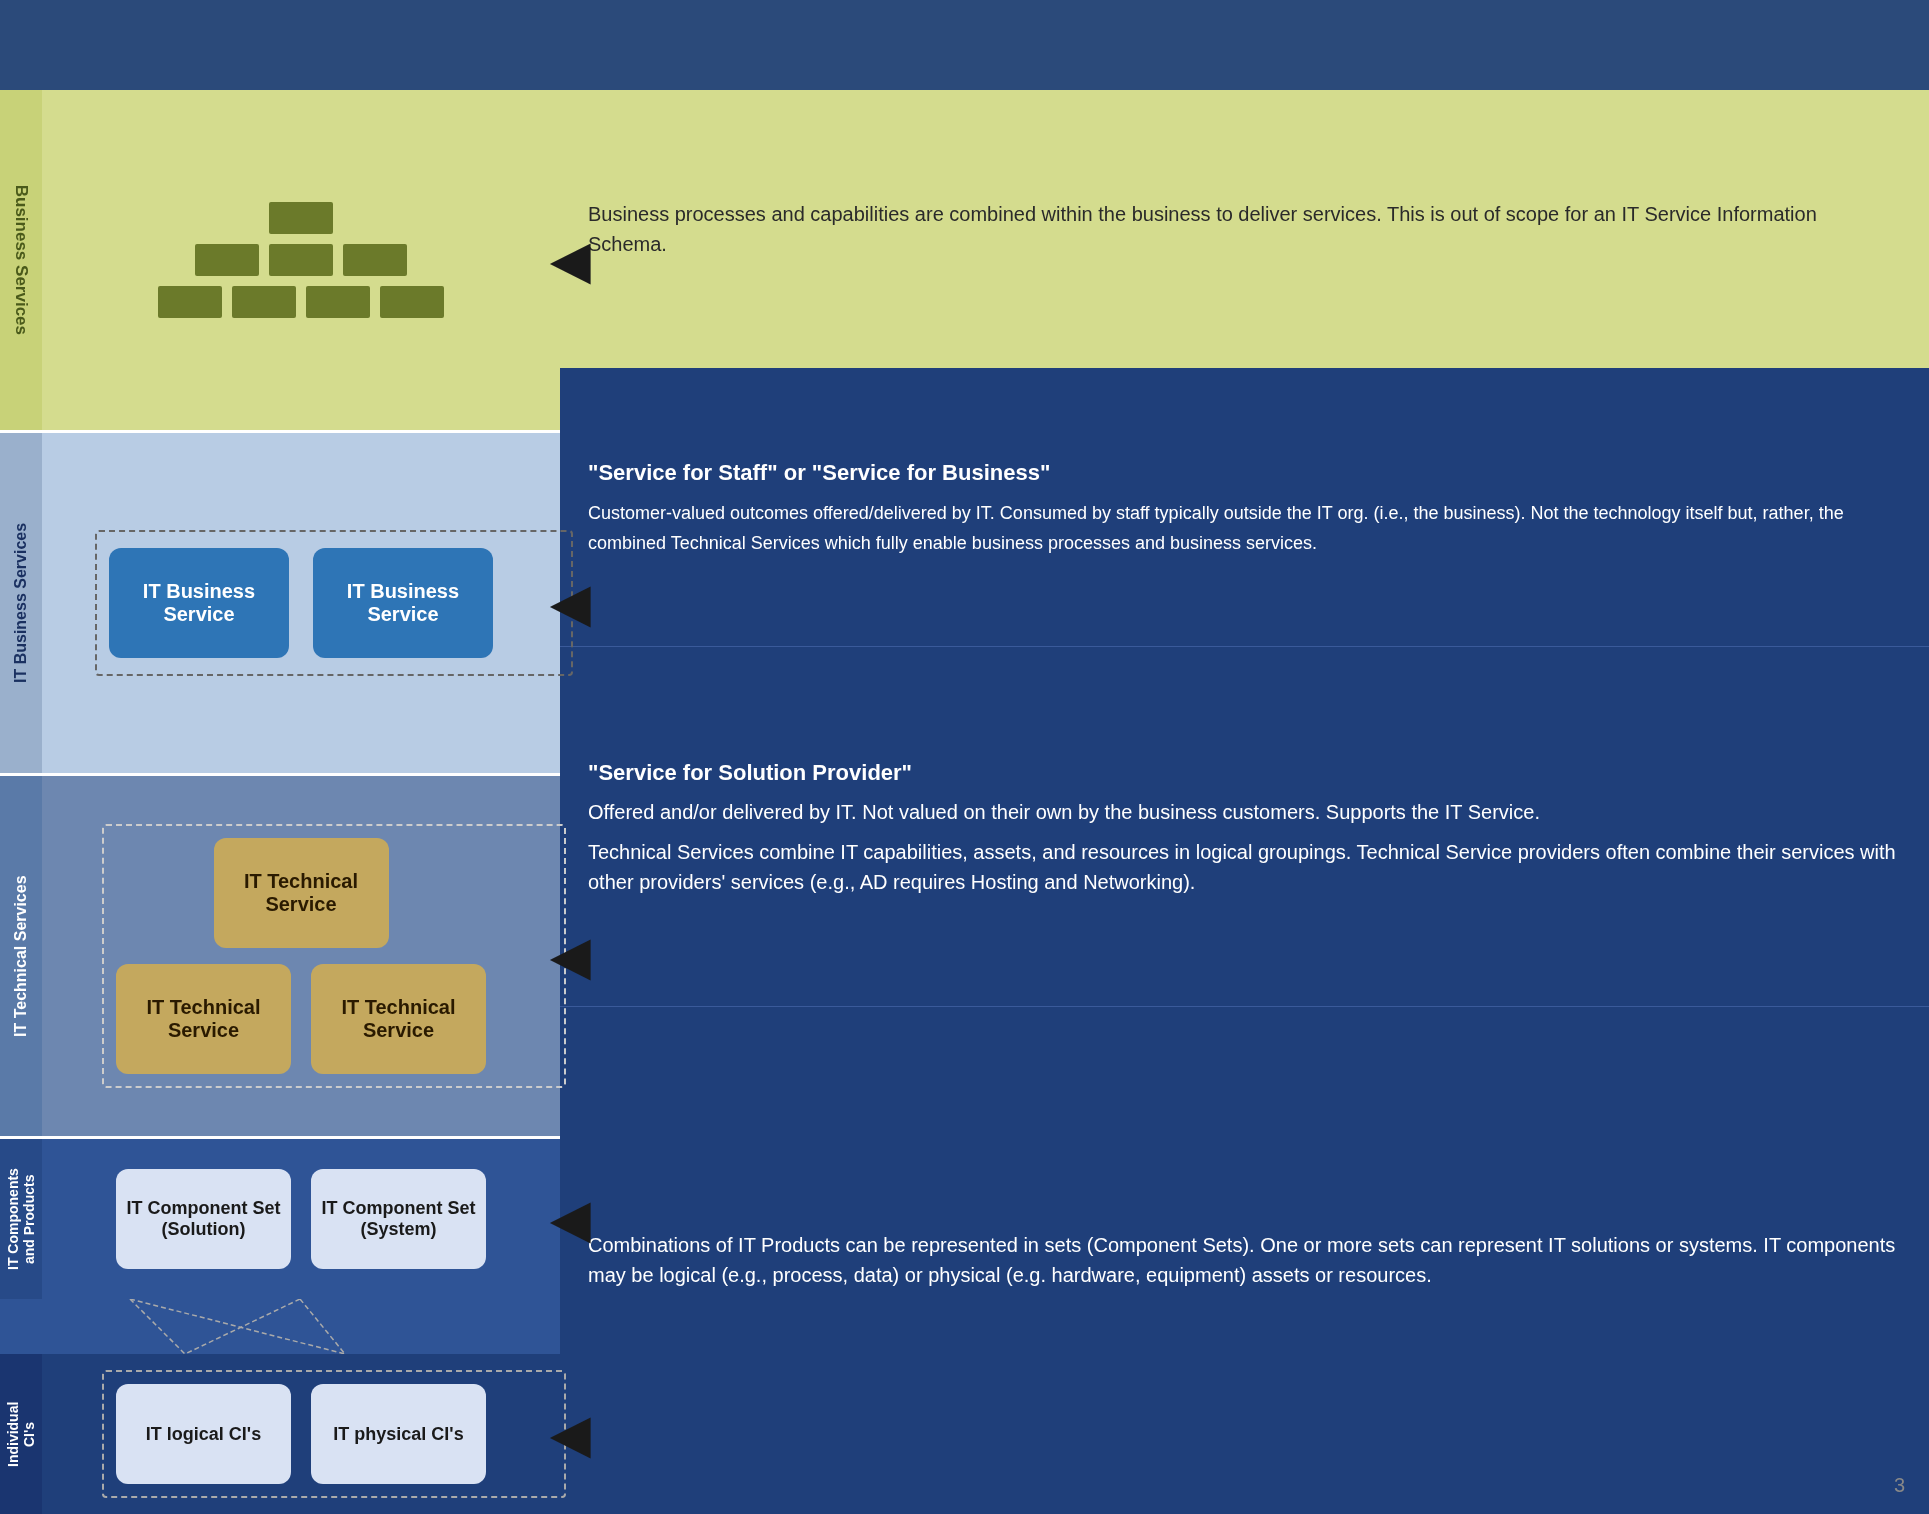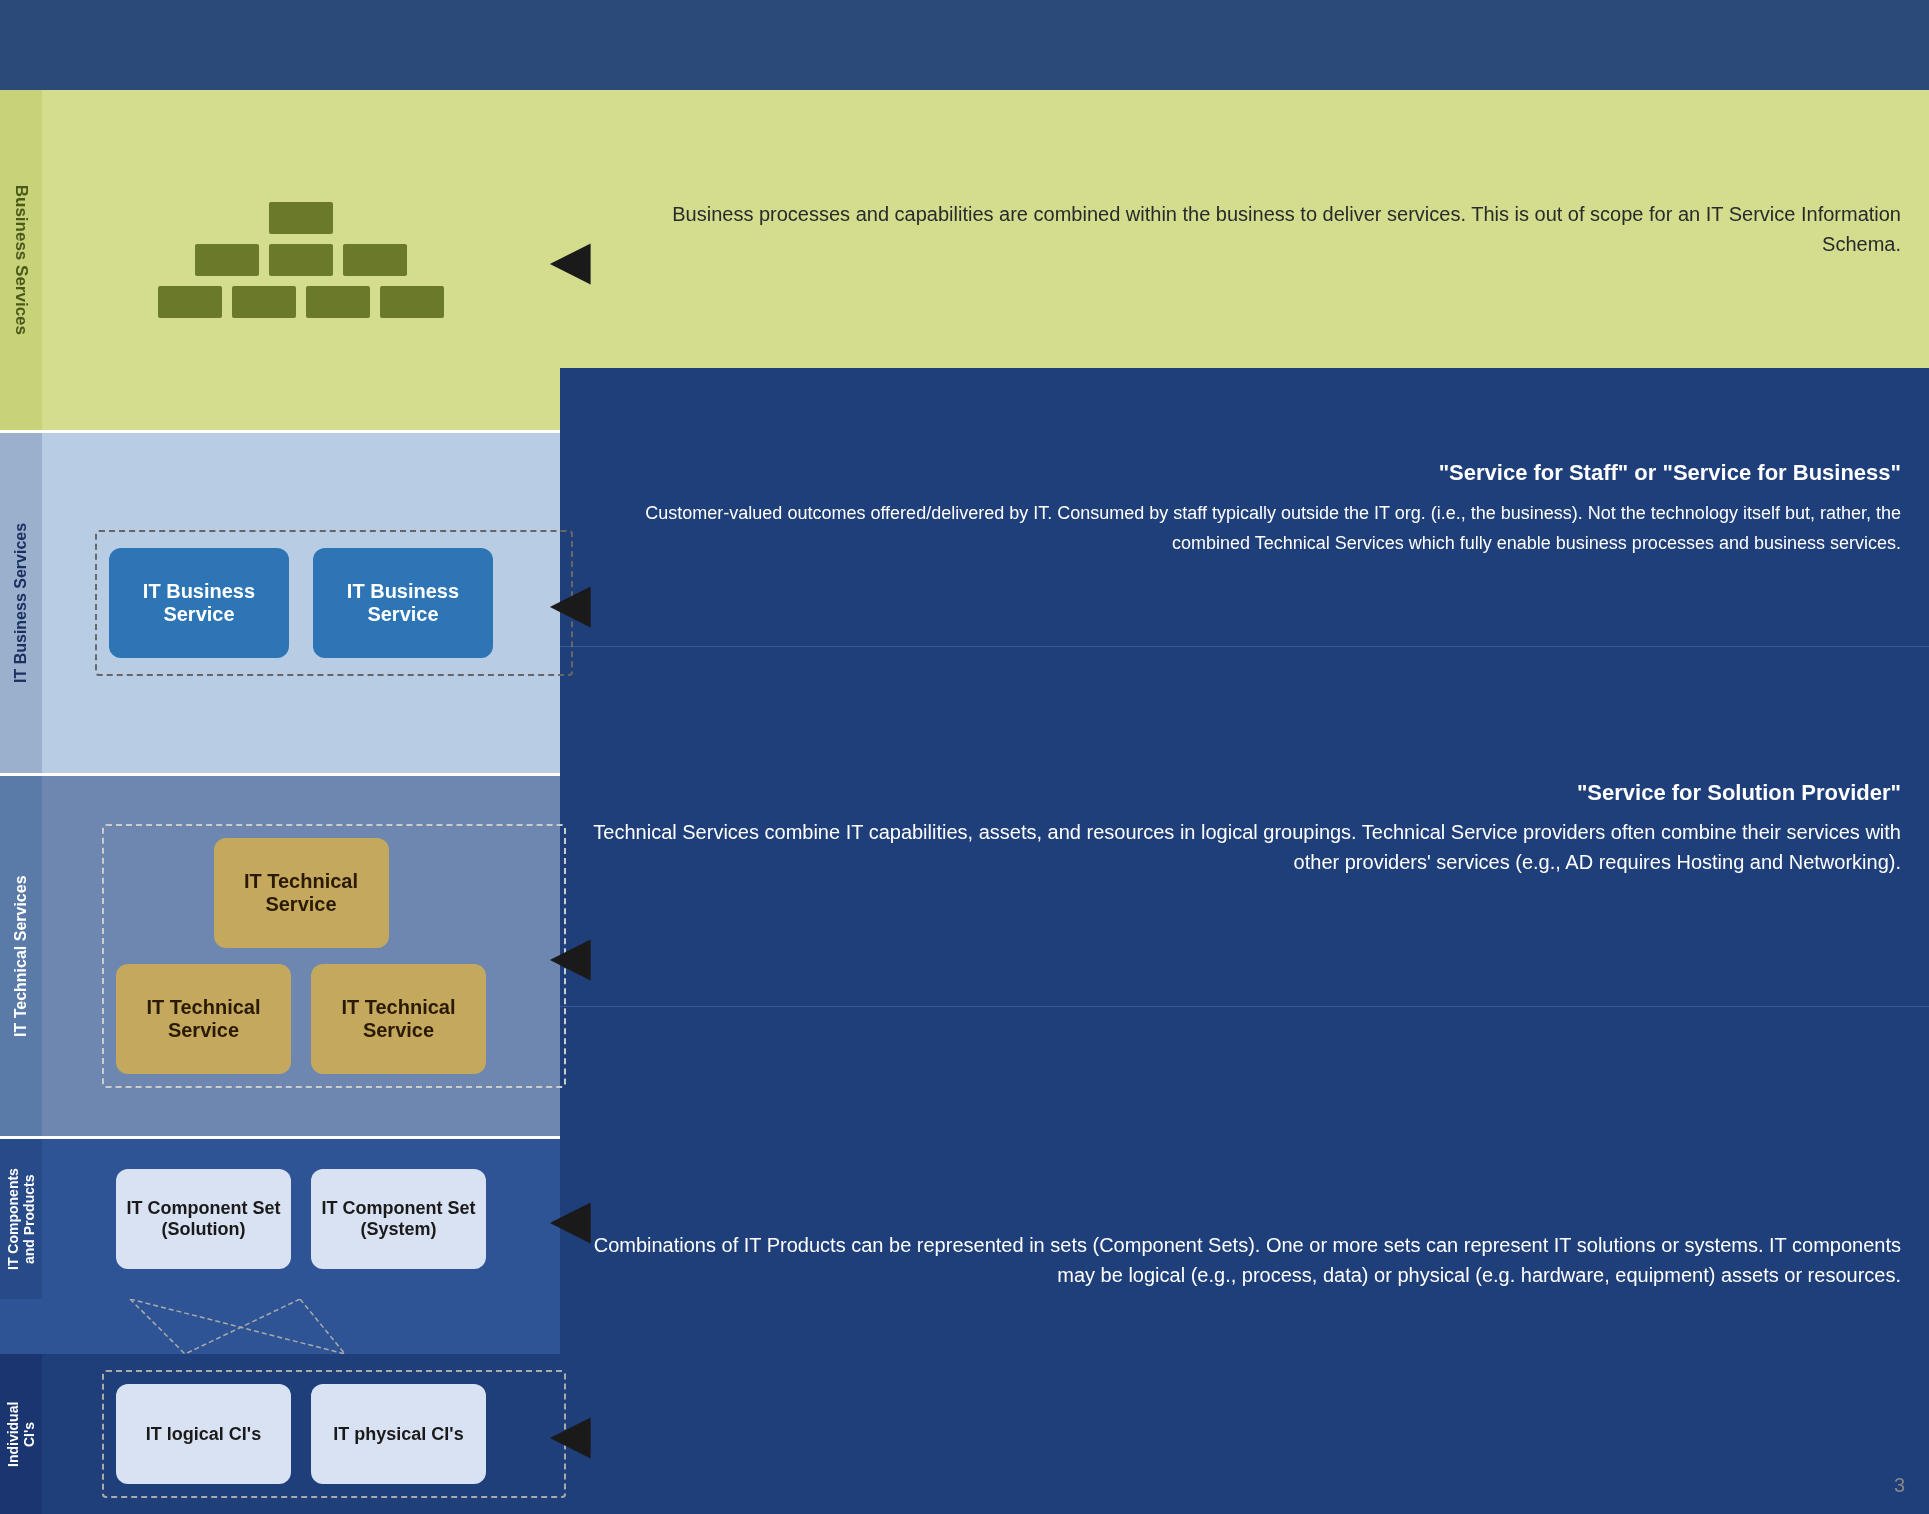--- a/index.html
+++ b/index.html
@@ -122,21 +122,20 @@
       padding: 24px 28px;
       font-size: 20px;
       line-height: 1.5;
       color: #1a1a1a;
       display: flex;
       align-items: center;
     }
 
     .right-section-text {
       width: 100%;
-      text-align: right;
     }
 
     .right-business {
       background: #d4dc8e;
       min-height: 270px;
     }
 
     .right-it-business {
       background: #1f3f7a;
       color: #fff;
@@ -462,20 +461,21 @@
     <div class="right-section right-it-business" style="min-height:200px;">
       <div class="right-section-text">
         <span class="bold-title" style="font-size:22px;font-weight:bold;color:#fff;">"Service for Staff" or "Service for Business"</span>
         <span style="font-size:18px;color:#fff;">Customer-valued outcomes offered/delivered by IT.  Consumed by staff typically outside the IT org. (i.e., the business).  Not the technology itself but, rather, the combined Technical Services which fully enable business processes and business services.</span>
       </div>
     </div>
 
     <div class="right-section right-it-technical" style="min-height:360px;border-top:1px solid #3a5a9a;">
       <div class="right-section-text">
         <span class="bold-title" style="font-size:22px;font-weight:bold;color:#fff;">"Service for Solution Provider"</span>
+        <span style="font-size:20px;color:#fff;display:block;margin-bottom:10px;">Offered and/or delivered by IT.  Not valued on their own by the business customers. Supports the IT Service.</span>
         <span style="font-size:20px;color:#ffffff;display:block;">Technical Services combine IT capabilities, assets, and resources in logical groupings. Technical Service providers often combine their services with other providers' services (e.g., AD requires Hosting and Networking).</span>
       </div>
     </div>
 
     <div class="right-section right-it-components" style="min-height:340px;border-top:1px solid #3a5a9a;flex:2;">
       <div class="right-section-text">
         <span style="font-size:20px;color:#fff;">Combinations of IT Products can be represented in sets (Component Sets). One or more sets can represent IT solutions or systems. IT components may be logical (e.g., process, data) or physical (e.g. hardware, equipment) assets or resources.</span>
       </div>
       <div class="page-number" style="position: fixed; bottom: 14px; right: 24px; color: rgb(136, 136, 136); font-size: 20px;">3</div>
     </div>

